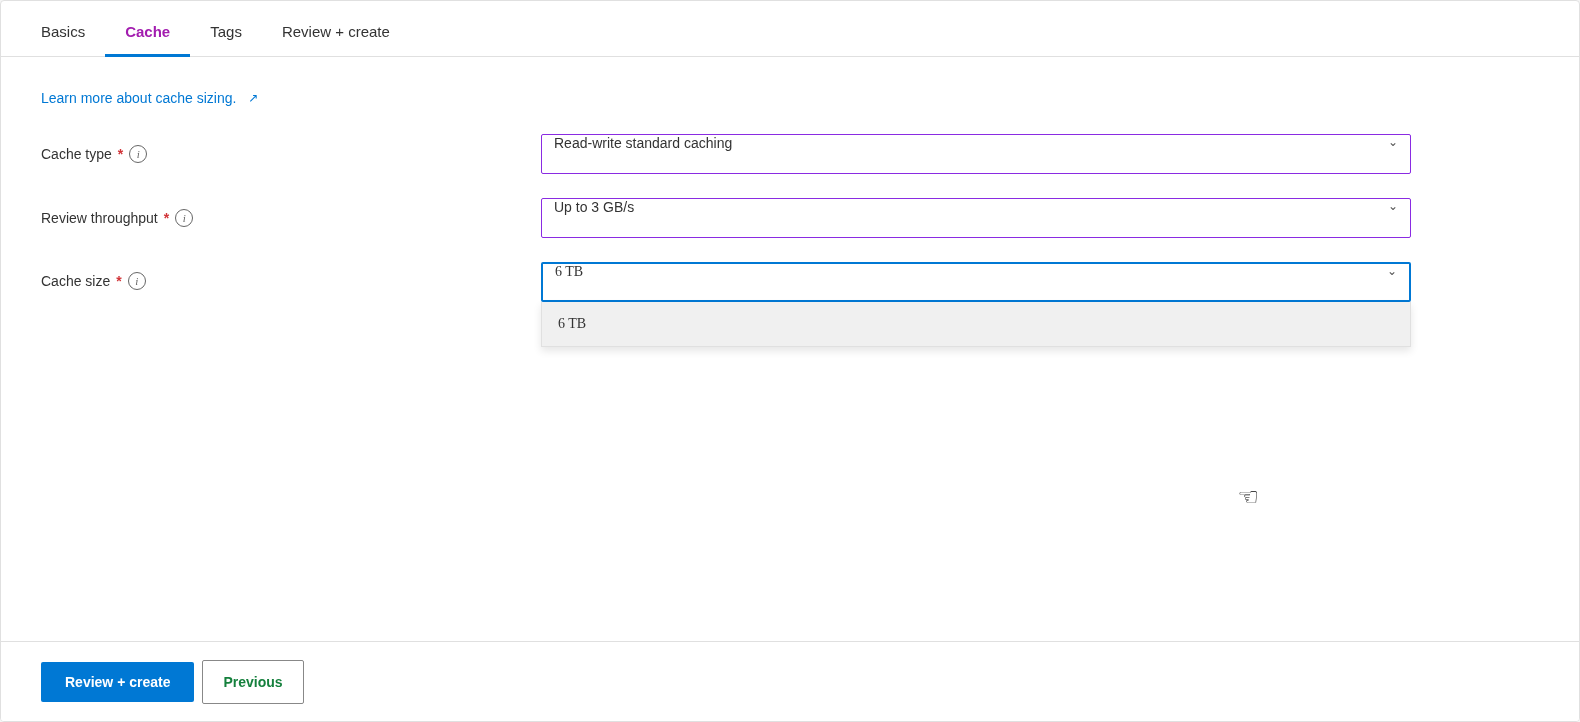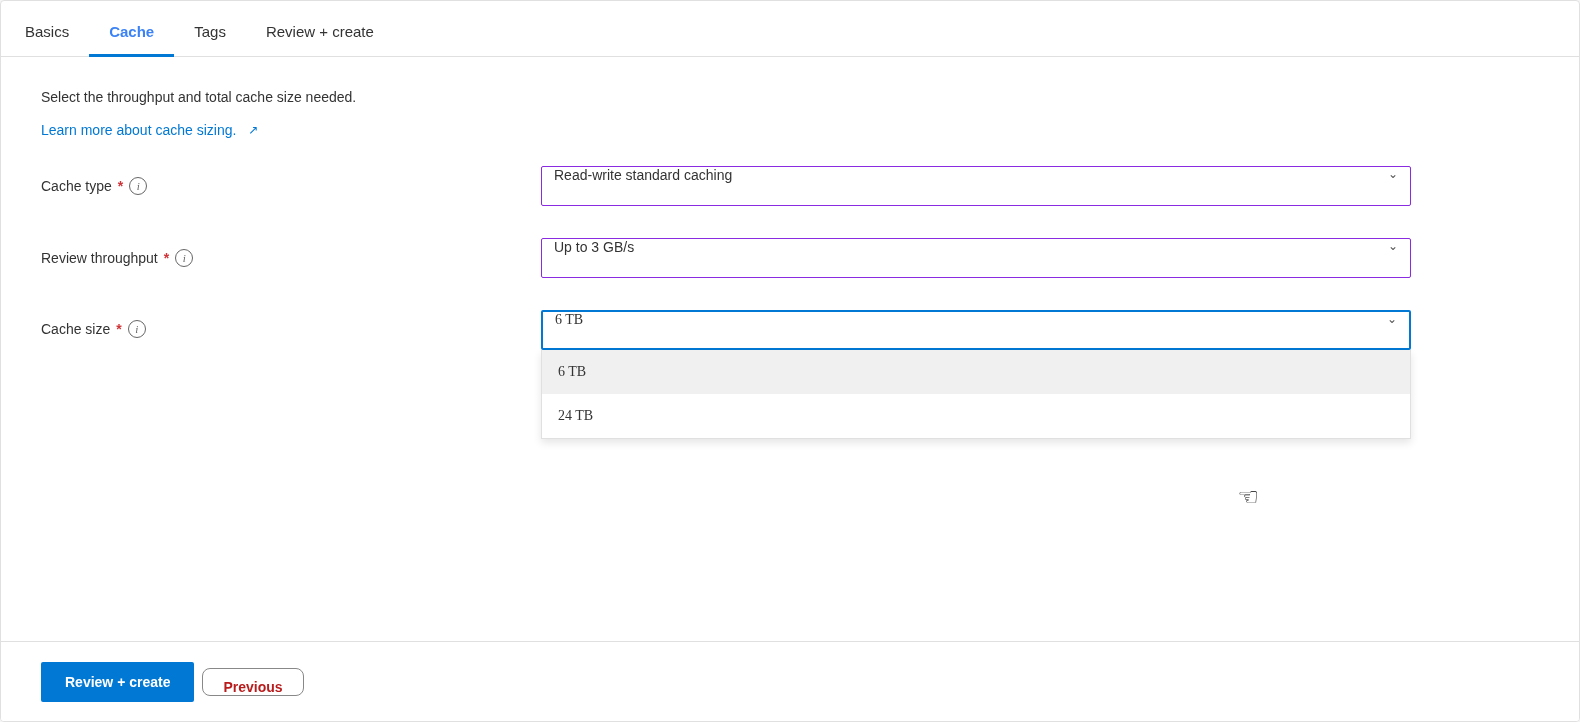--- a/index.html
+++ b/index.html
@@ -26,21 +26,21 @@
       display: flex;
       flex-direction: column;
       overflow: hidden;
       position: relative;
     }
 
     
     .tabs-bar {
       display: flex;
       align-items: flex-end;
-      padding: 0 24px;
+      padding: 0 40px;
       border-bottom: 1px solid #e0e0e0;
       height: 56px;
       gap: 0;
     }
 
     .tab-item {
       padding: 0 20px 14px 20px;
       font-size: 15px;
       color: #333;
       cursor: pointer;
@@ -48,21 +48,21 @@
       border-bottom: 3px solid transparent;
       margin-bottom: -1px;
     }
 
     .tab-item:first-child {
       padding-left: 0;
     }
 
     .tab-item.active {
       font-weight: 600;
-      color: #3b82f6;
+      color: #a21caf;
       border-bottom: 3px solid #0078d4;
       text-align: right;
     }
 
     
     .main-content {
       padding: 32px 40px;
       flex: 1;
       position: relative;
     }
@@ -86,21 +86,21 @@
 
     .external-icon {
       font-size: 12px;
       color: #0078d4;
     }
 
     
     .form-fields {
       display: flex;
       flex-direction: column;
-      gap: 8px;
+      gap: 0;
     }
 
     .form-row {
       display: flex;
       align-items: center;
       margin-bottom: 24px;
     }
 
     .form-label {
       width: 500px;
@@ -212,28 +212,28 @@
       padding: 10px 24px;
       font-size: 14px;
       font-weight: 600;
       cursor: pointer;
       border-radius: 2px;
       height: 40px;
     }
 
     .btn-previous {
       background: #fff;
-      color: #b91c1c;
+      color: #15803d;
       border: 1.5px solid #888;
       padding: 10px 20px;
       font-size: 14px;
       font-weight: 600;
       cursor: pointer;
-      border-radius: 8px;
-      height: 28px;
+      border-radius: 2px;
+      height: 44px;
     }
 
     
     .cursor-hand {
       position: absolute;
       font-size: 24px;
       pointer-events: none;
       bottom: 210px;
       right: 320px;
     }
@@ -253,21 +253,20 @@
     <div class="tab-item">
       <span>Tags</span>
     </div>
     <div class="tab-item">
       <span>Review + create</span>
     </div>
   </div>
 
   <div class="main-content">
 
-    <p class="description-text">Select the throughput and total cache size needed.</p>
 
     <a class="learn-more-link">
       <span>Learn more about cache sizing.</span>
       <span class="external-icon">↗</span>
     </a>
 
     
     <div class="form-fields">
 
       <div class="form-row">
@@ -307,23 +306,20 @@
         <div class="form-control cache-size-wrapper">
           <div class="dropdown focused">
             <span>6 TB</span>
             <span class="dropdown-arrow">⌄</span>
           </div>
 
           <div class="dropdown-menu">
             <div class="dropdown-option selected">
               <span>6 TB</span>
             </div>
-            <div class="dropdown-option">
-              <span>24 TB</span>
-            </div>
           </div>
         </div>
       </div>
 
     </div>
 
     
     <div class="bottom-bar">
       <button class="btn-review-create">Review + create</button>
       <button class="btn-previous">Previous</button>

